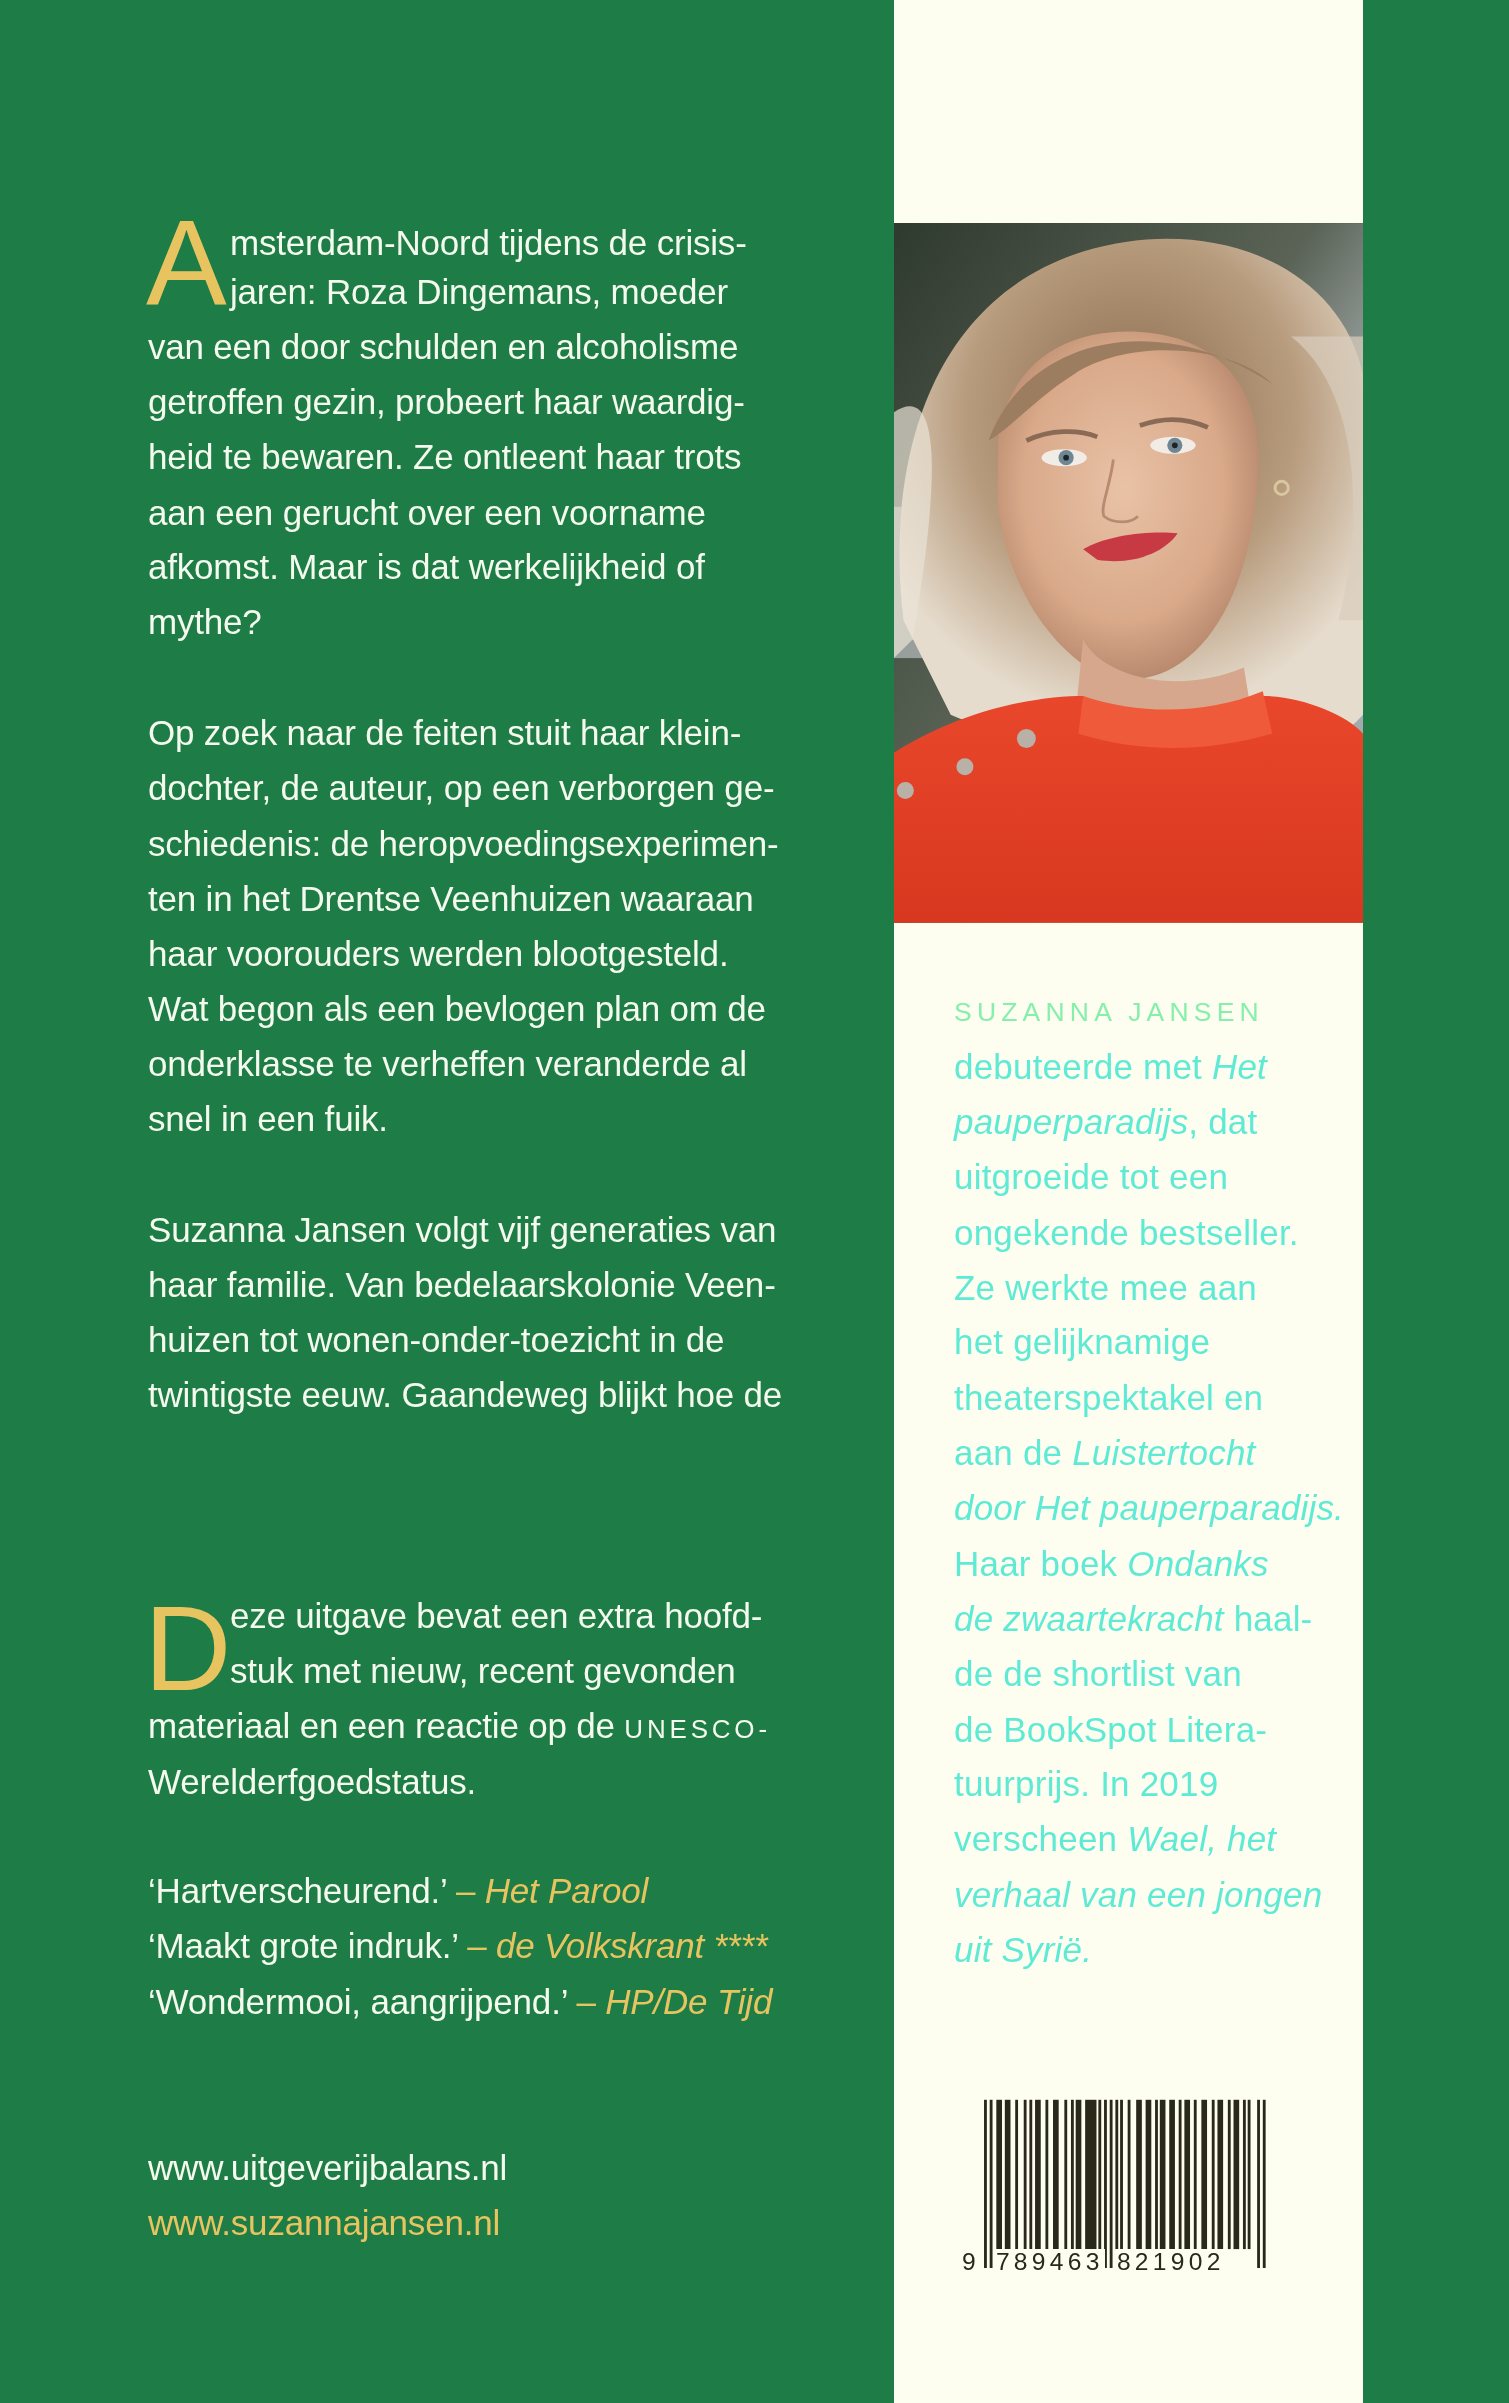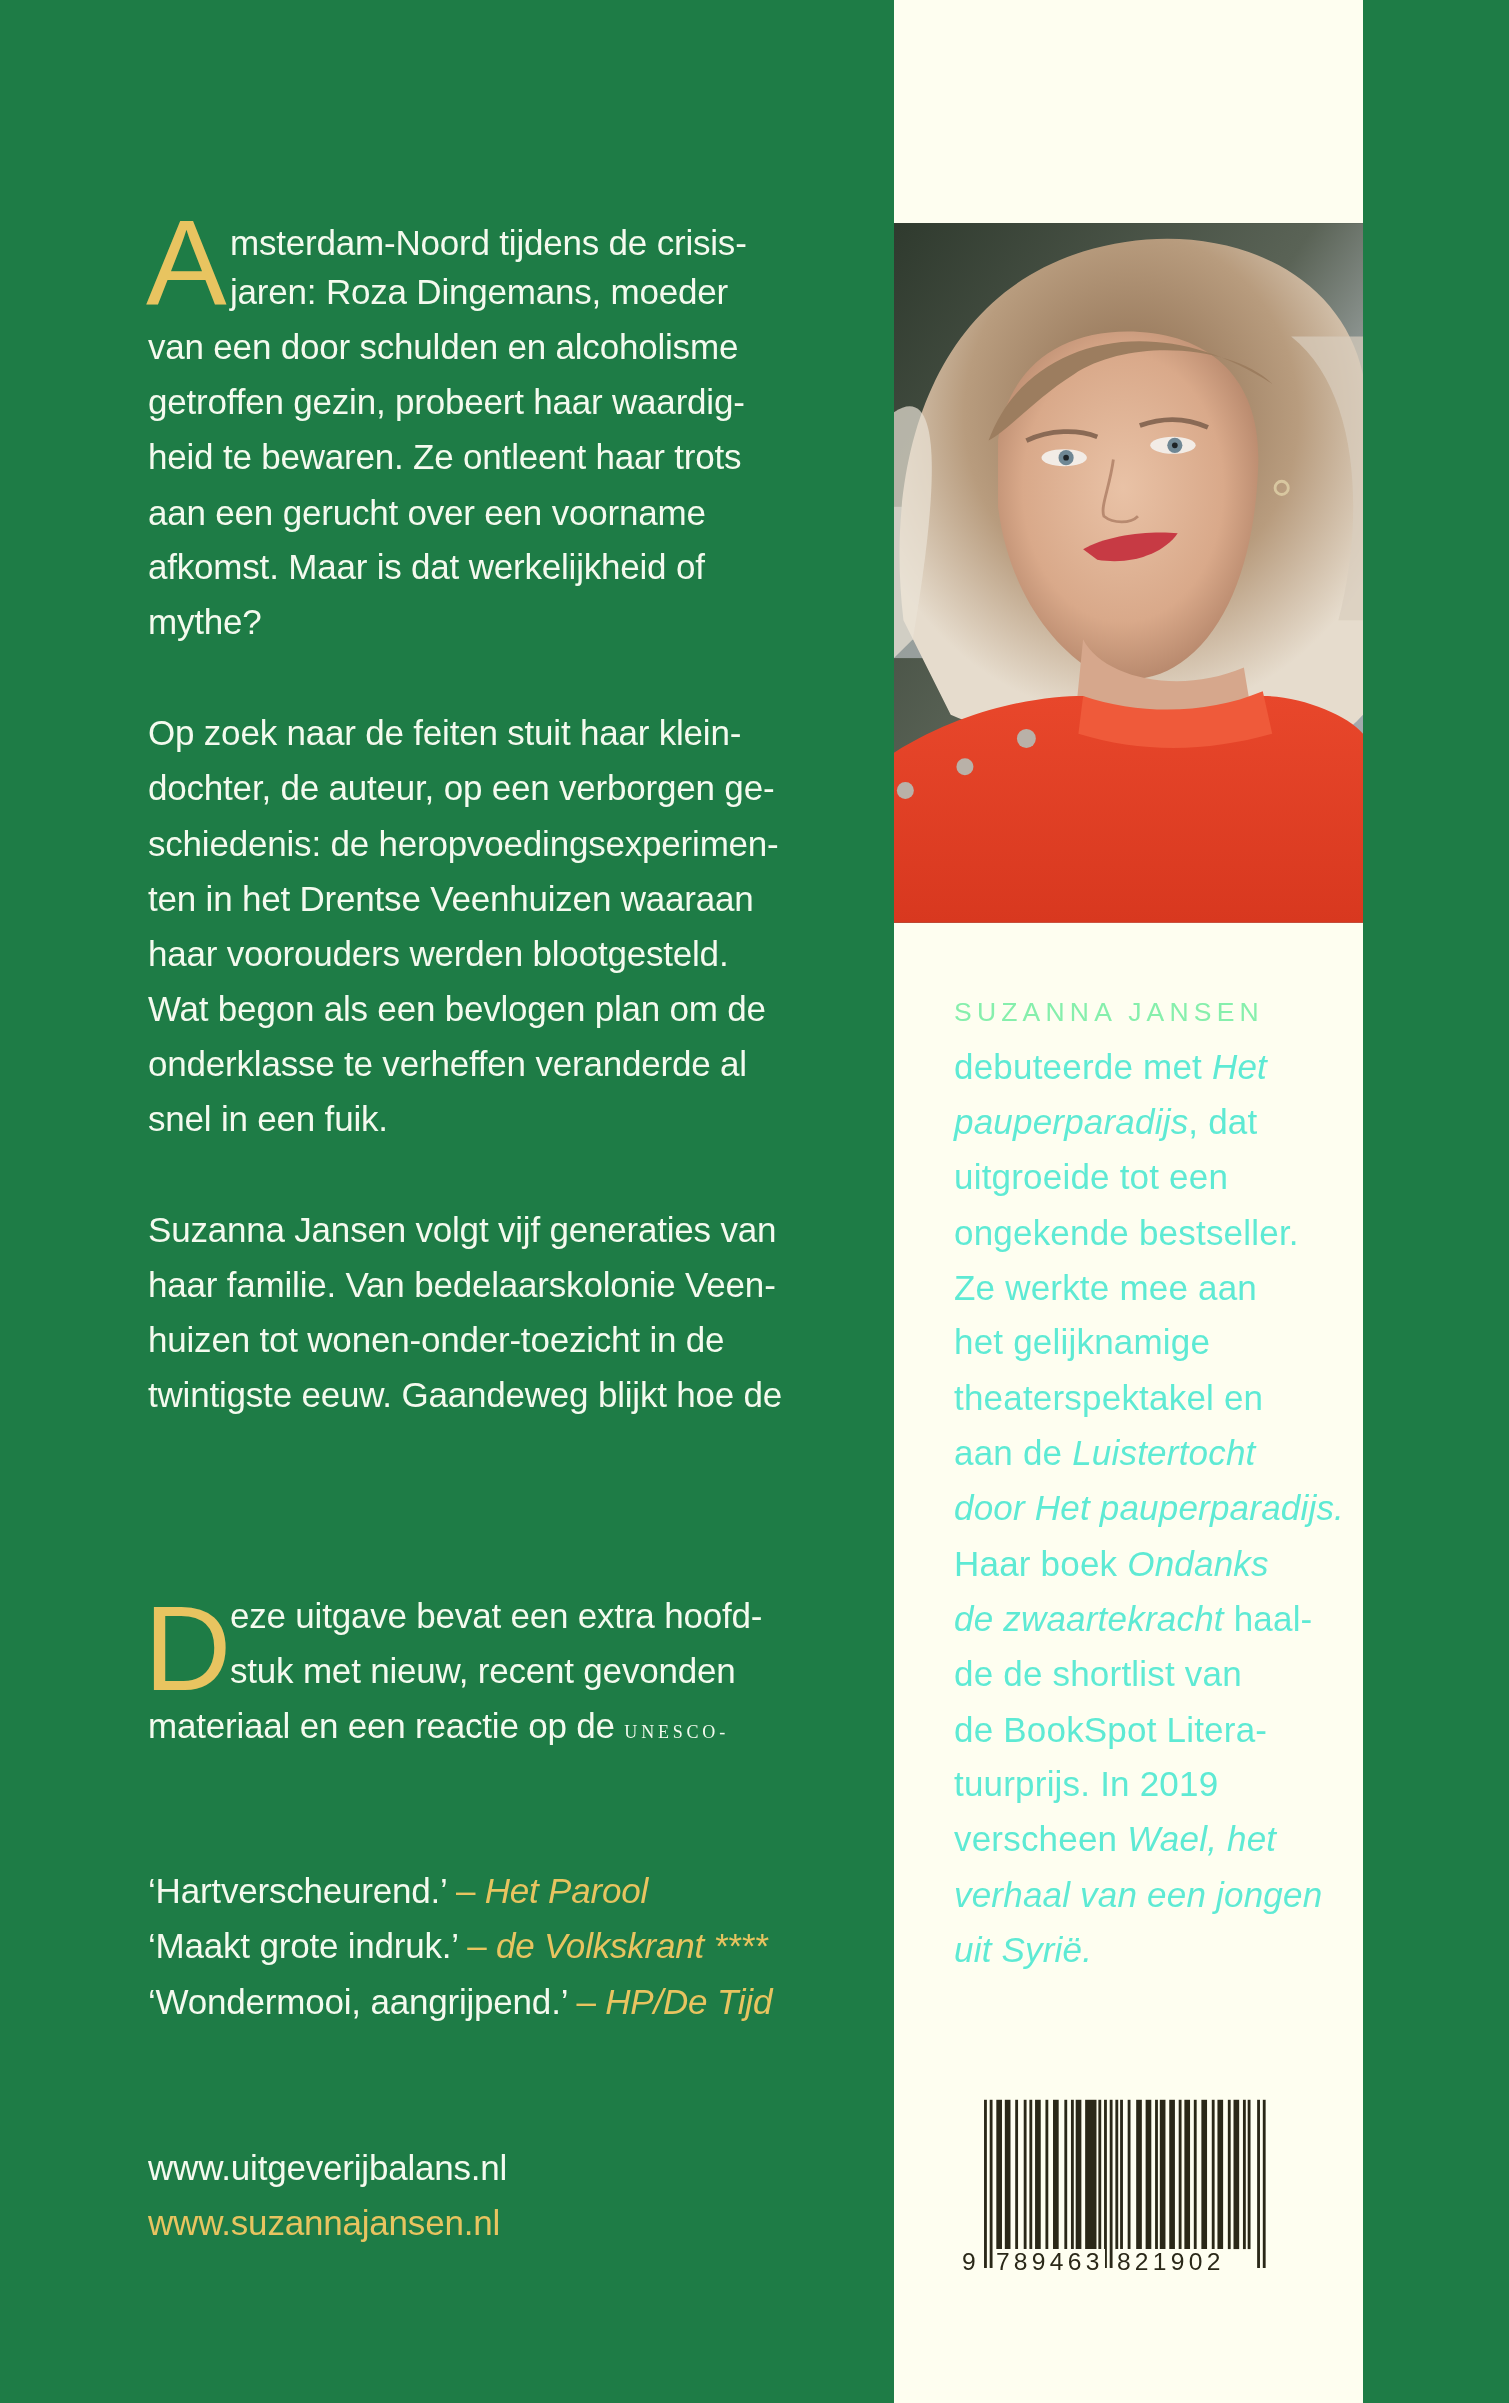--- a/index.html
+++ b/index.html
@@ -24,21 +24,21 @@
   }
   .left-text.indent { left: 230px; }
   .dropcap {
     position: absolute;
     color: #e8c460;
     font-family: "Liberation Sans", sans-serif;
     font-size: 121px;
     line-height: 1;
     font-weight: normal;
   }
-  .smallcaps { font-size: 18px; letter-spacing: 3.8px; font-family: Liberation Serif, serif; }
+  .smallcaps { font-size: 26px; letter-spacing: 3.8px; }
   .gold { color: #e8c460; }
   .it { font-style: italic; }
 
   
   .panel {
     position: absolute;
     left: 894px; top: 0;
     width: 469px; height: 2404px;
     background: #fefef0;
   }
@@ -118,20 +118,21 @@
   <div class="left-text" style="top:1257px">haar familie. Van bedelaarskolonie Veen-</div>
   <div class="left-text" style="top:1312px">huizen tot wonen-onder-toezicht in de</div>
   <div class="left-text" style="top:1367px">twintigste eeuw. Gaandeweg blijkt hoe de</div>
 
   <div class="dropcap" style="left:144px; top:1588px;">D</div>
   <div class="left-text indent" style="top:1588px">eze uitgave bevat een extra hoofd-</div>
   <div class="left-text indent" style="top:1643px">stuk  met nieuw, recent gevonden</div>
   <div class="left-text" style="top:1698px">
     <span>materiaal en een reactie op de </span><span class="smallcaps">UNESCO-</span>
   </div>
+  <div class="left-text" style="top:1754px">Werelderfgoedstatus.</div>
 
   <div class="left-text" style="top:1863px">
     <span>‘Hartverscheurend.’ </span><span class="gold">– </span><span class="gold it">Het Parool</span>
   </div>
   <div class="left-text" style="top:1918px">
     <span>‘Maakt grote indruk.’ </span><span class="gold">– </span><span class="gold it">de Volkskrant ****</span>
   </div>
   <div class="left-text" style="top:1974px">
     <span>‘Wondermooi, aangrijpend.’ </span><span class="gold">– </span><span class="gold it">HP/De Tijd</span>
   </div>

